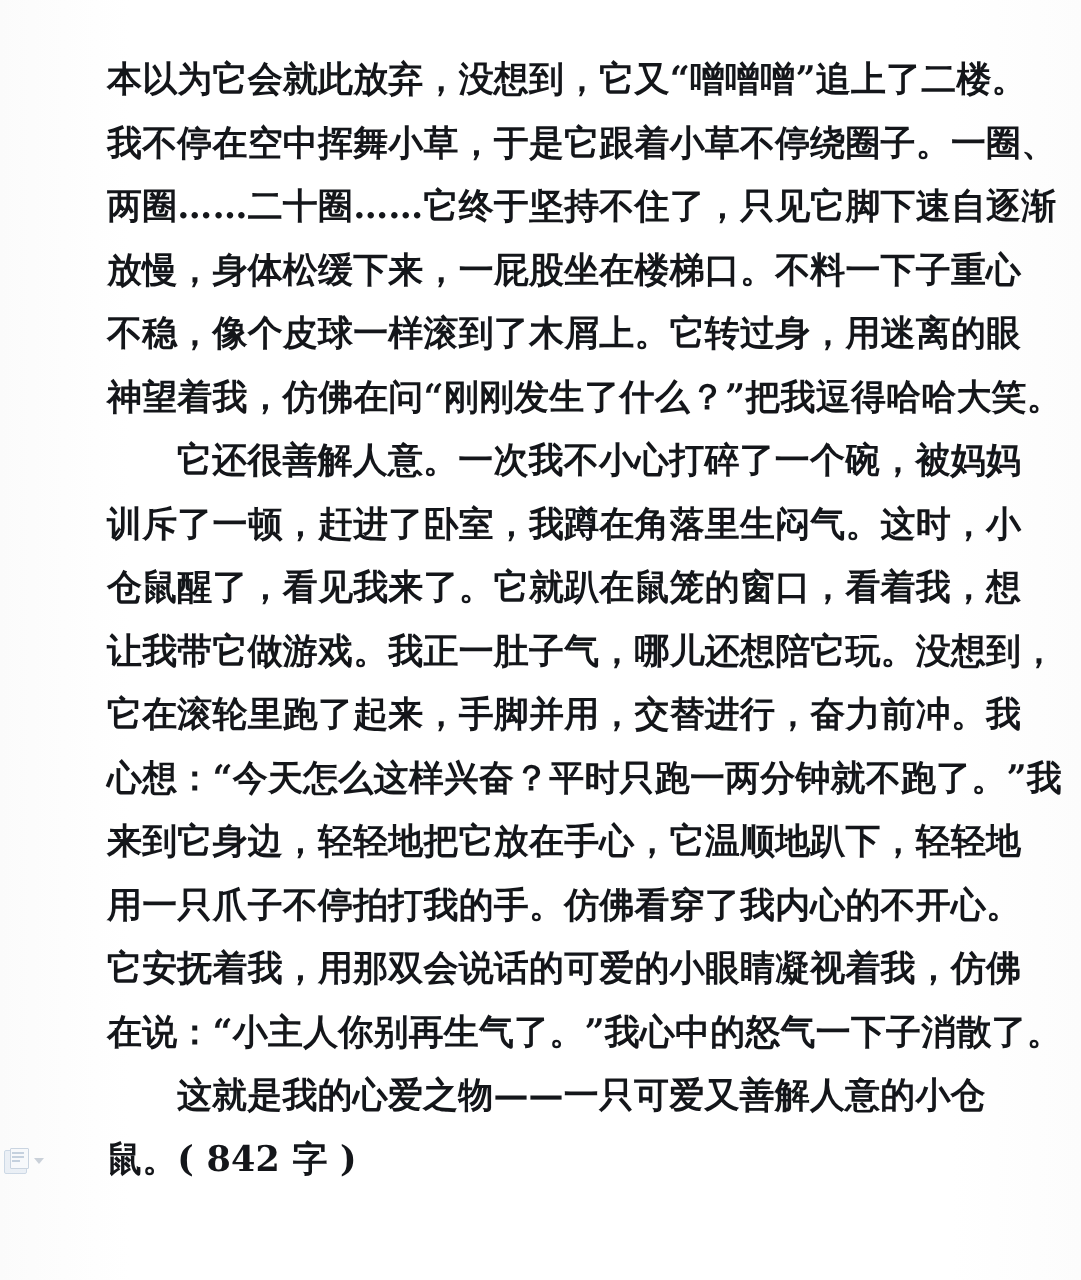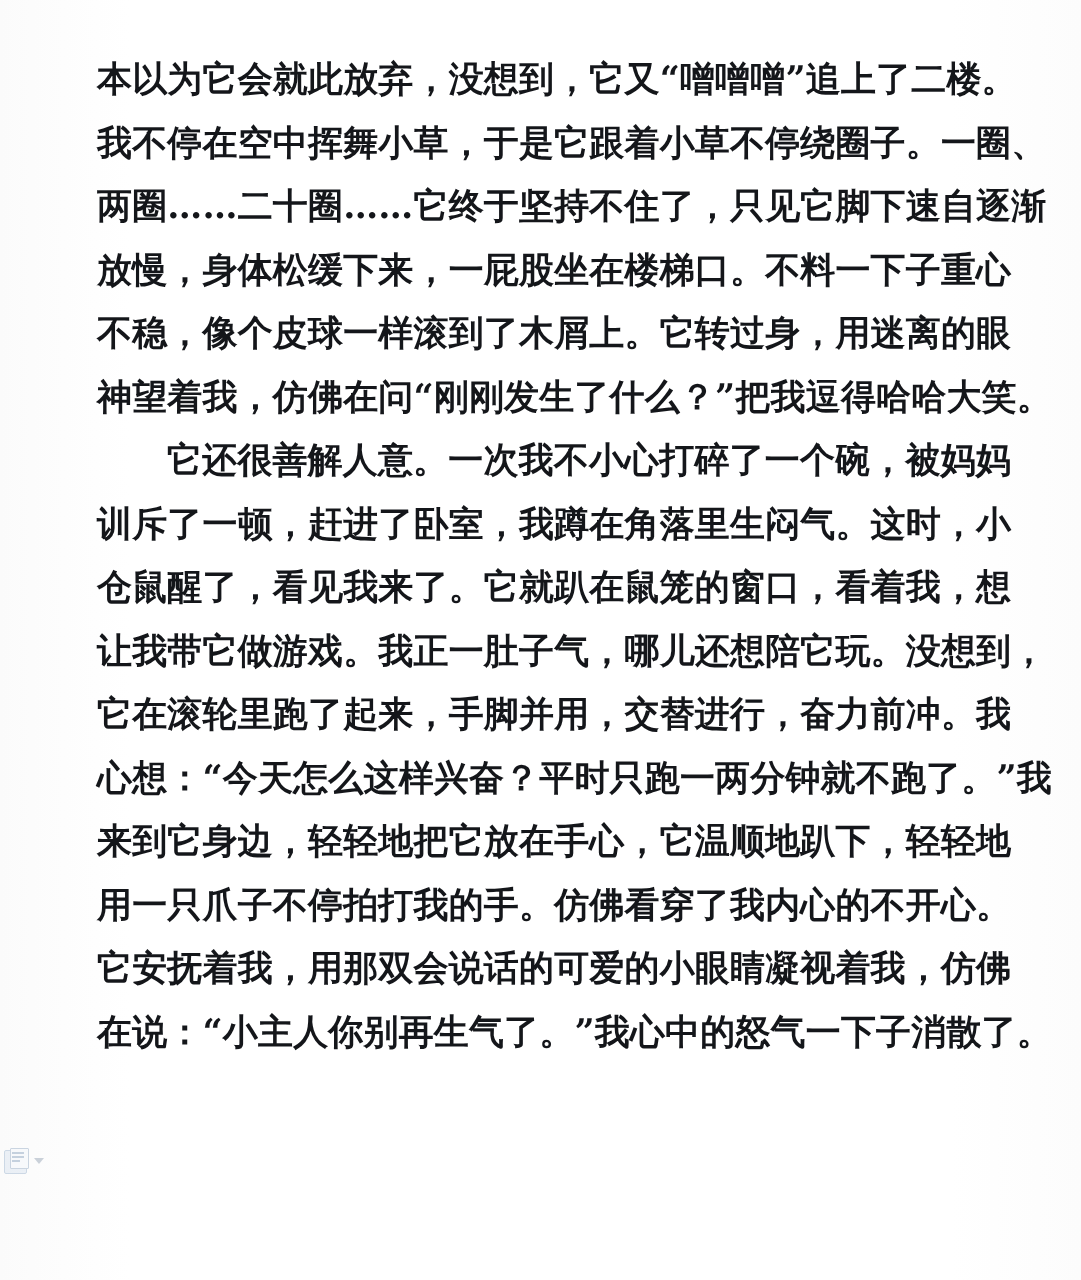--- a/index.html
+++ b/index.html
@@ -21,21 +21,21 @@
   
   .paper-texture {
     position: absolute;
     inset: 0;
     background:
       linear-gradient(90deg, #fbfbfb 0%, #ffffff 12%, #ffffff 88%, #fcfcfc 100%);
     pointer-events: none;
   }
   .doc-body {
     position: absolute;
-    left: 97px;
+    left: 107px;
     top: 48px;
     width: 862px;
   }
   .para {
     margin: 0;
   }
   .line {
     display: block;
     white-space: pre;
     font-family: "DejaVu Serif", "Liberation Serif", serif;
@@ -128,20 +128,24 @@
       <span class="line">仓鼠醒了，看见我来了。它就趴在鼠笼的窗口，看着我，想</span>
       <span class="line">让我带它做游戏。我正一肚子气，哪儿还想陪它玩。没想到，</span>
       <span class="line">它在滚轮里跑了起来，手脚并用，交替进行，奋力前冲。我</span>
       <span class="line">心想：“今天怎么这样兴奋？平时只跑一两分钟就不跑了。”我</span>
       <span class="line">来到它身边，轻轻地把它放在手心，它温顺地趴下，轻轻地</span>
       <span class="line">用一只爪子不停拍打我的手。仿佛看穿了我内心的不开心。</span>
       <span class="line">它安抚着我，用那双会说话的可爱的小眼睛凝视着我，仿佛</span>
       <span class="line">在说：“小主人你别再生气了。”我心中的怒气一下子消散了。</span>
     </div>
 
+    <div class="para">
+      <span class="line indent">这就是我的心爱之物——一只可爱又善解人意的小仓</span>
+      <span class="line">鼠。( 842 字 )</span>
+    </div>
 
   </div>
 
   <div class="paste-tag">
     <span class="paste-icon">
       <span class="clip"></span>
       <span class="sheet"></span>
       <span class="ln l1"></span>
       <span class="ln l2"></span>
       <span class="ln l3"></span>

